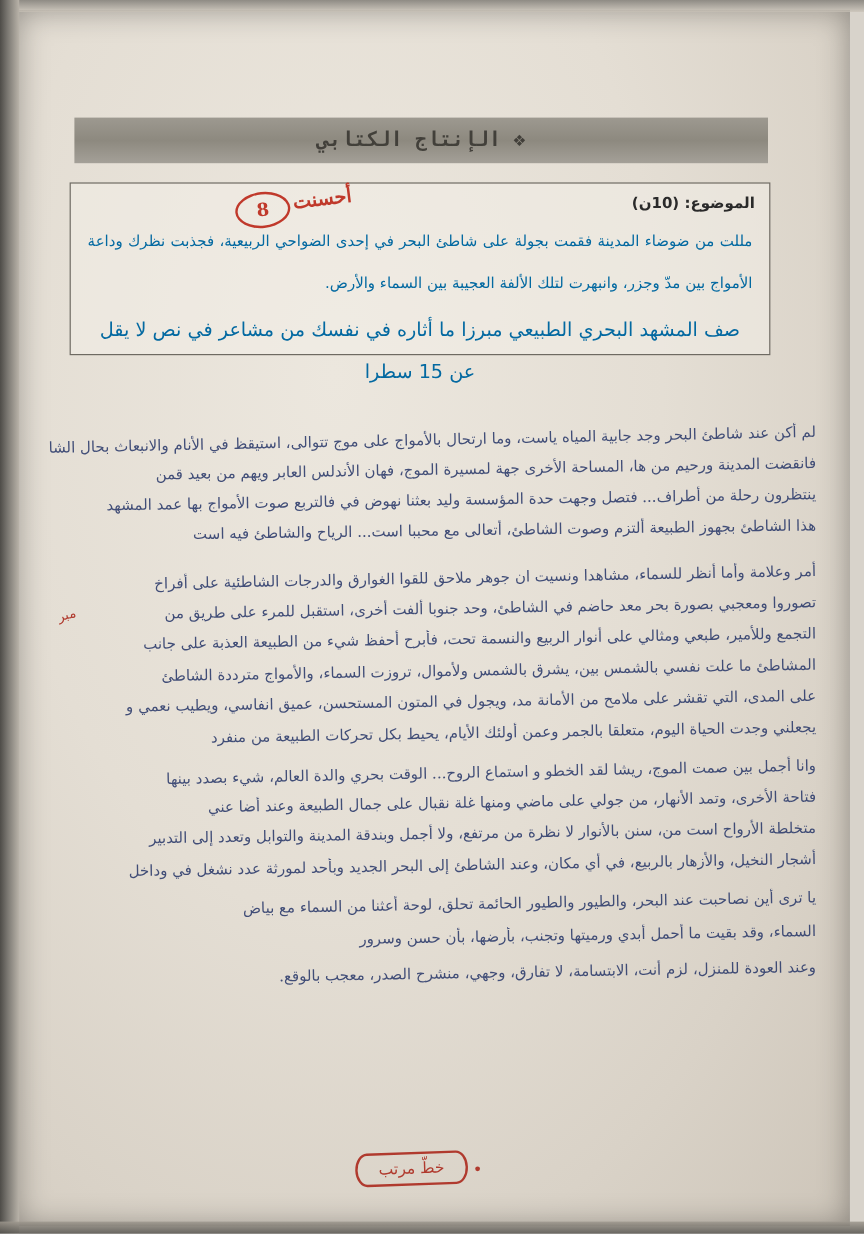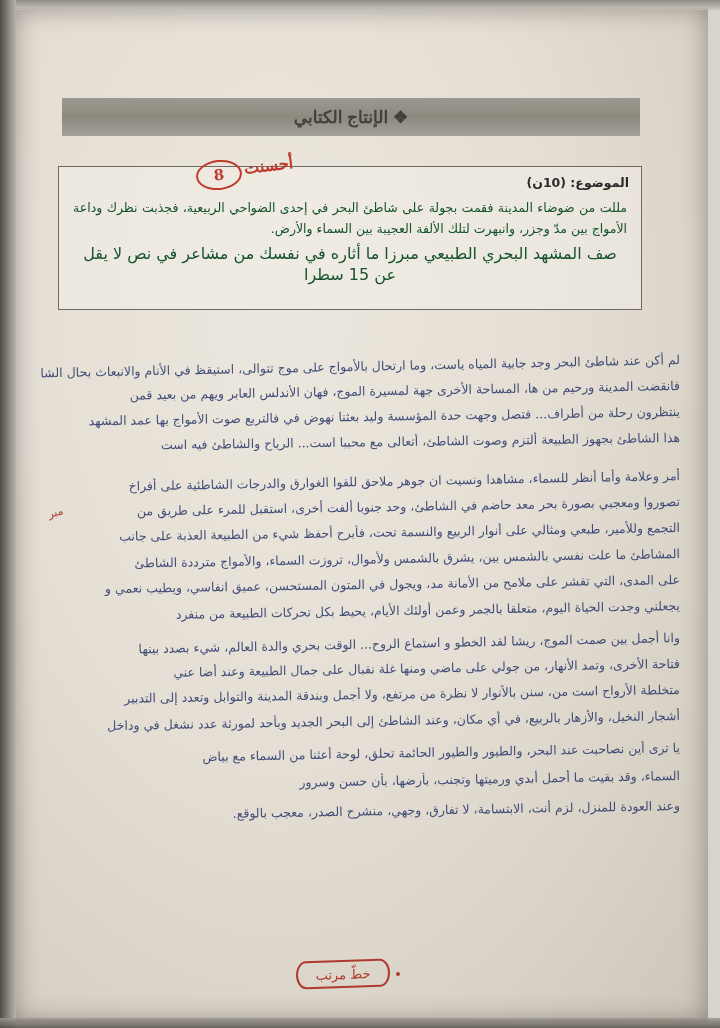--- a/index.html
+++ b/index.html
@@ -55,56 +55,55 @@
     left: 62px;
     top: 98px;
     width: 578px;
     height: 38px;
     background: linear-gradient(to bottom, #9d9990 0%, #8d897f 50%, #a4a098 100%);
     display: flex;
     align-items: center;
     justify-content: center;
   }
   .banner-title {
-    font-family: Liberation Sans, sans-serif;
+    font-family: Liberation Mono, monospace;
     font-size: 17px;
     font-weight: bold;
     color: #35332e;
     letter-spacing: 1px;
     opacity: 0.85;
   }
 
   
   .subject-box {
     position: absolute;
     left: 58px;
     top: 152px;
     width: 584px;
     height: 144px;
     border: 1px solid #6e6a62;
     background: rgba(242,238,231,0.55);
     box-sizing: border-box;
-    margin-top: 14px;
   }
   .subject-label {
     position: absolute;
     right: 12px;
     top: 8px;
     font-size: 12.5px;
     font-weight: bold;
     color: #2a2a2a;
   }
   .subject-body {
     position: absolute;
     right: 14px;
     left: 14px;
     top: 30px;
     font-size: 12.5px;
-    line-height: 21px;
-    color: #14532d;
+    line-height: 35px;
+    color: #0369a1;
     text-align: justify;
     direction: rtl;
   }
   .subject-line-3 {
     display: block;
     text-align: center;
     margin-top: 4px;
     font-size: 16px;
   }
 

